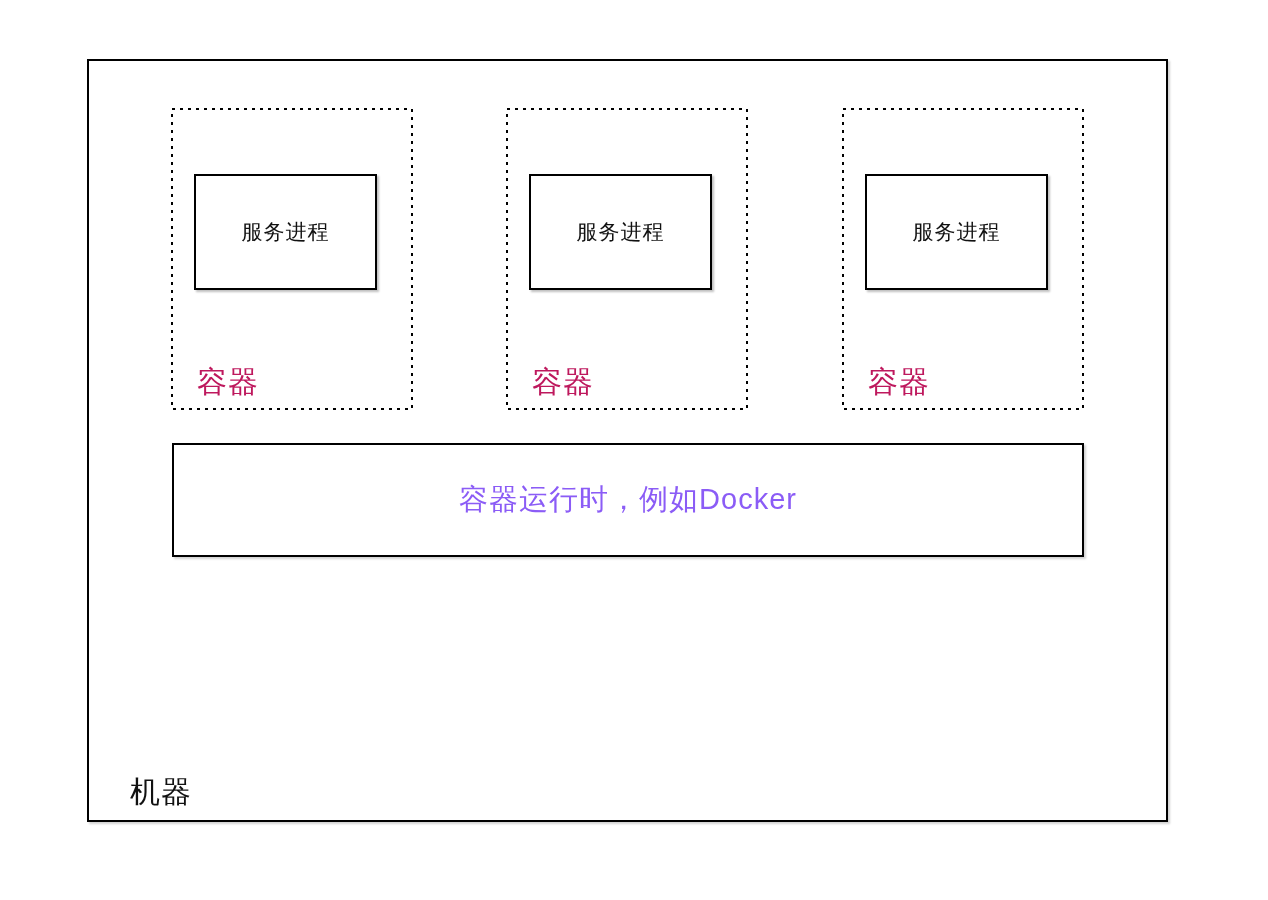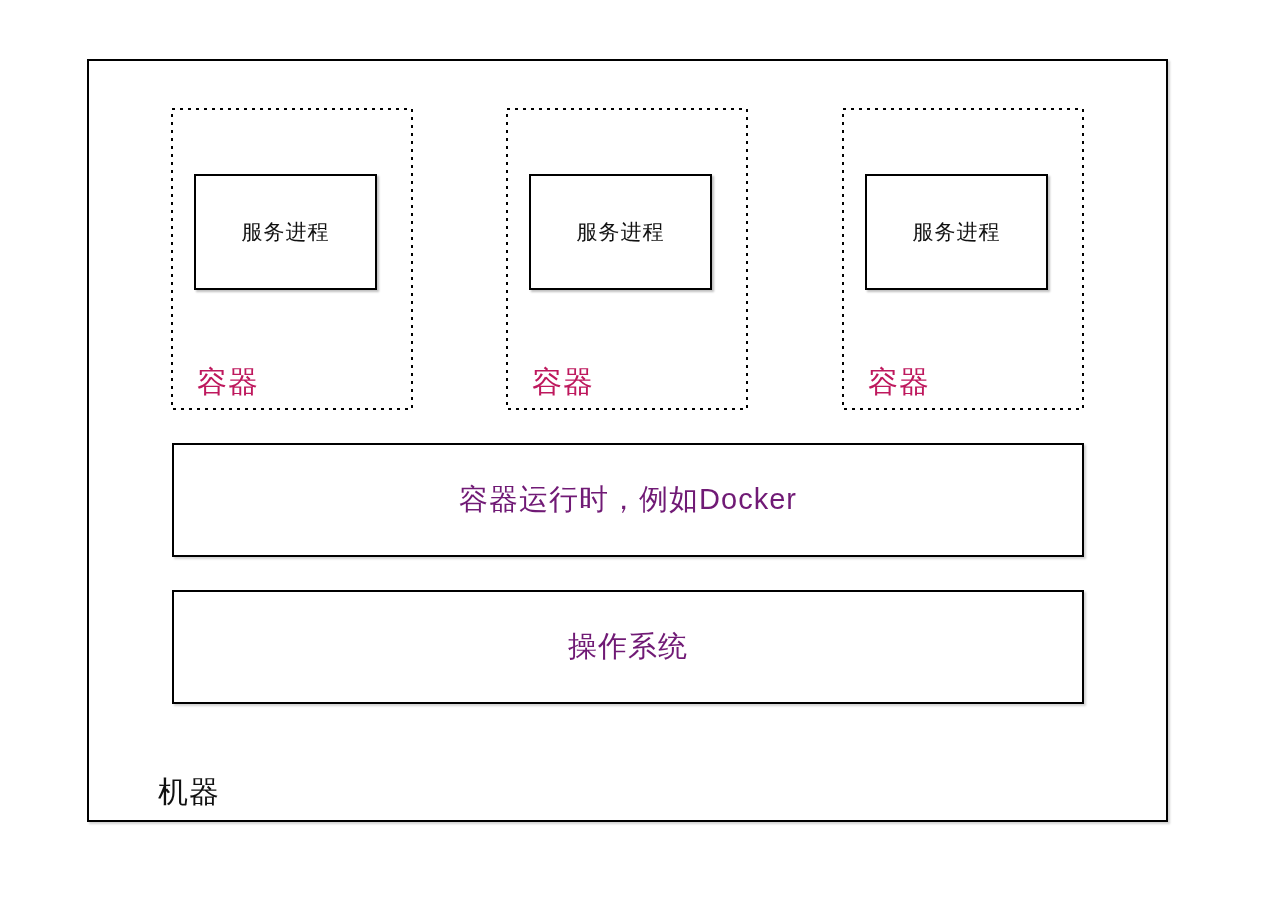--- a/index.html
+++ b/index.html
@@ -29,21 +29,20 @@
     box-shadow: 2px 2px 2px rgba(0,0,0,0.18);
   }
   .machine-label {
     position: absolute;
     left: 41px;
     bottom: 12px;
     font-size: 30px;
     line-height: 1.1;
     color: #111111;
     letter-spacing: 1px;
-    margin-left: 28px;
   }
   
   .container-box {
     position: absolute;
     top: 47px;
     width: 242px;
     height: 302px;
     box-sizing: border-box;
   }
   .container-box.c1 { left: 82px; }
@@ -95,21 +94,21 @@
     background: #ffffff;
     box-shadow: 2px 2px 2px rgba(0,0,0,0.18);
     display: flex;
     align-items: center;
     justify-content: center;
   }
   .runtime-box { top: 382px; }
   .os-box { top: 529px; }
   .layer-label {
     font-size: 29px;
-    color: #701a75;
+    color: #8b5cf6;
     letter-spacing: 1px;
   }
 </style>
 </head>
 <body>
 
 <div class="page">
 
   <div class="machine-box">
 
@@ -140,20 +139,17 @@
       <div class="process-box">
         <span class="process-label">服务进程</span>
       </div>
       <div class="container-label">容器</div>
     </div>
 
     <div class="layer-box runtime-box">
       <span class="layer-label">容器运行时，例如Docker</span>
     </div>
 
-    <div class="layer-box os-box">
-      <span class="layer-label">操作系统</span>
-    </div>
 
     <div class="machine-label">机器</div>
 
   </div>
 </div>
 
 </body></html>

